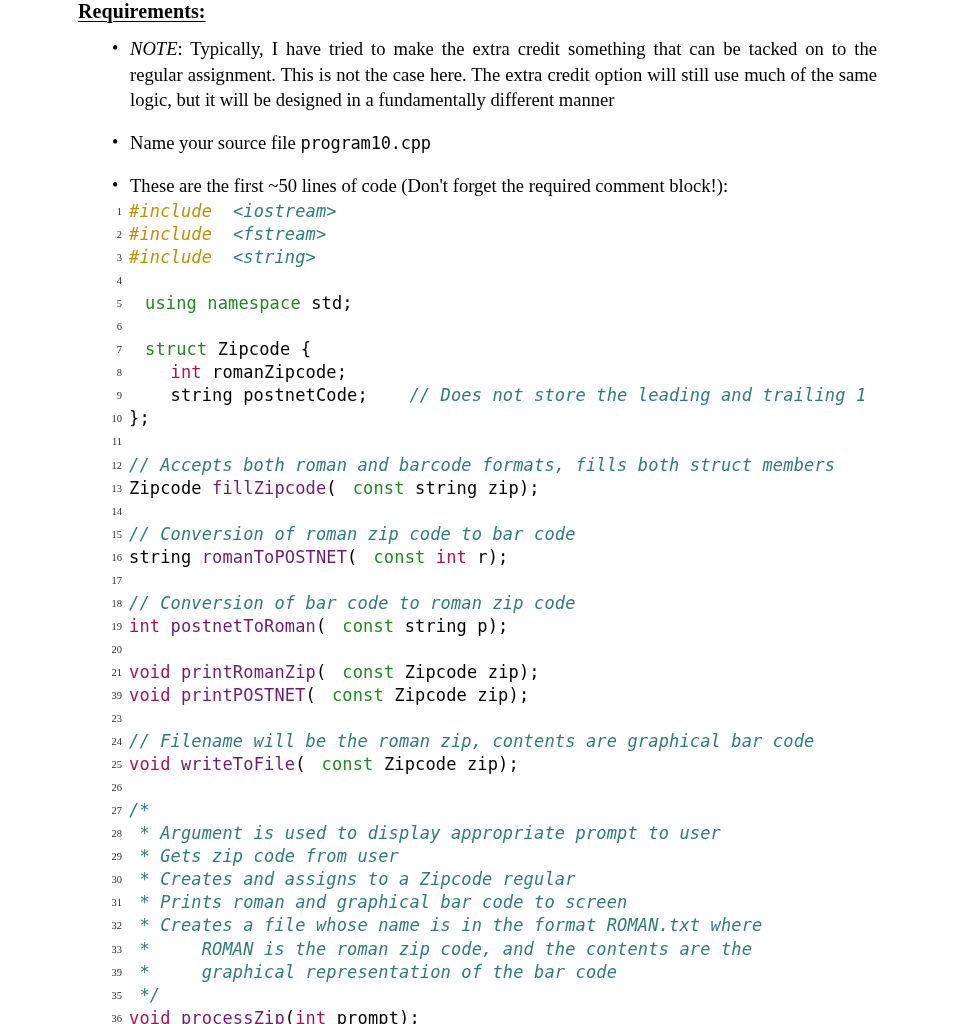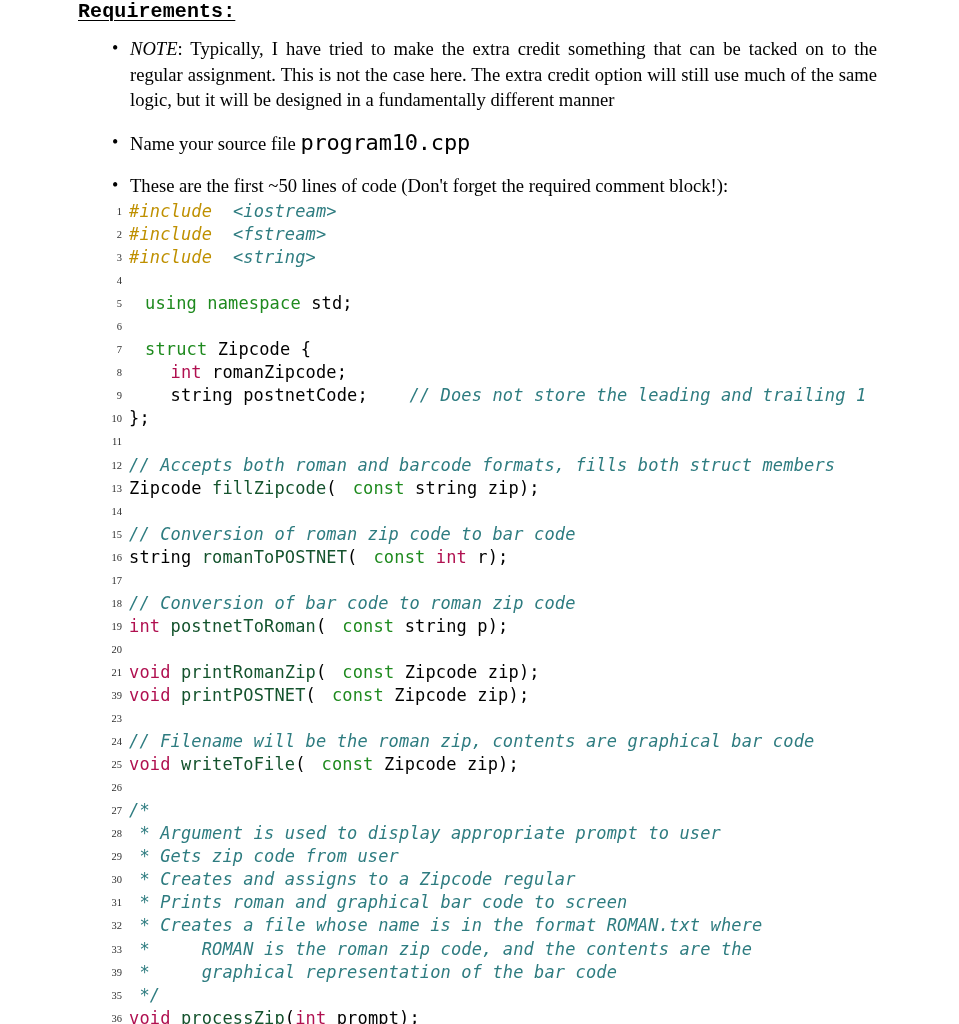--- a/index.html
+++ b/index.html
@@ -21,21 +21,21 @@
     width: 959px;
     height: 1024px;
     padding: 0;
   }
 
   
   .heading {
     position: absolute;
     left: 78px;
     top: 0px;
-    font-family: Liberation Mono, monospace;
+    font-family: Liberation Serif, serif;
     font-weight: bold;
     font-size: 20px;
     letter-spacing: 0.1px;
     text-decoration: underline;
     text-underline-offset: 3px;
     text-decoration-thickness: 1.4px;
   }
 
   
   .bullets {
@@ -62,21 +62,21 @@
     left: 112px;
     top: 0;
     font-size: 18px;
     line-height: 25.5px;
   }
   .ital {
     font-style: italic;
   }
   .mono-inline {
     font-family: "DejaVu Sans Mono", "Liberation Mono", monospace;
-    font-size: 22px;
+    font-size: 17px;
     letter-spacing: -0.2px;
     margin-top: 24px;
   }
 
   
   .listing {
     position: absolute;
     left: 0;
     top: 200px;
     width: 959px;
@@ -106,21 +106,21 @@
     line-height: 23.05px;
     color: #000000;
   }
 
   
   .t-pre      { color: #BF9000; font-style: italic; }   
   .t-header   { color: #2E7C80; font-style: italic; }   
   .t-comment  { color: #2E7C80; font-style: italic; }   
   .t-keyword  { color: #1E8A1E; margin-left: 16px; }                        
   .t-type     { color: #B01050; }                        
-  .t-func     { color: #14532d; }                        
+  .t-func     { color: #701a75; }                        
   .t-plain    { color: #000000; }
 </style>
 </head>
 <body>
 
 <div class="page">
 
   <div class="heading">Requirements:</div>
 
   <div class="bullets">

